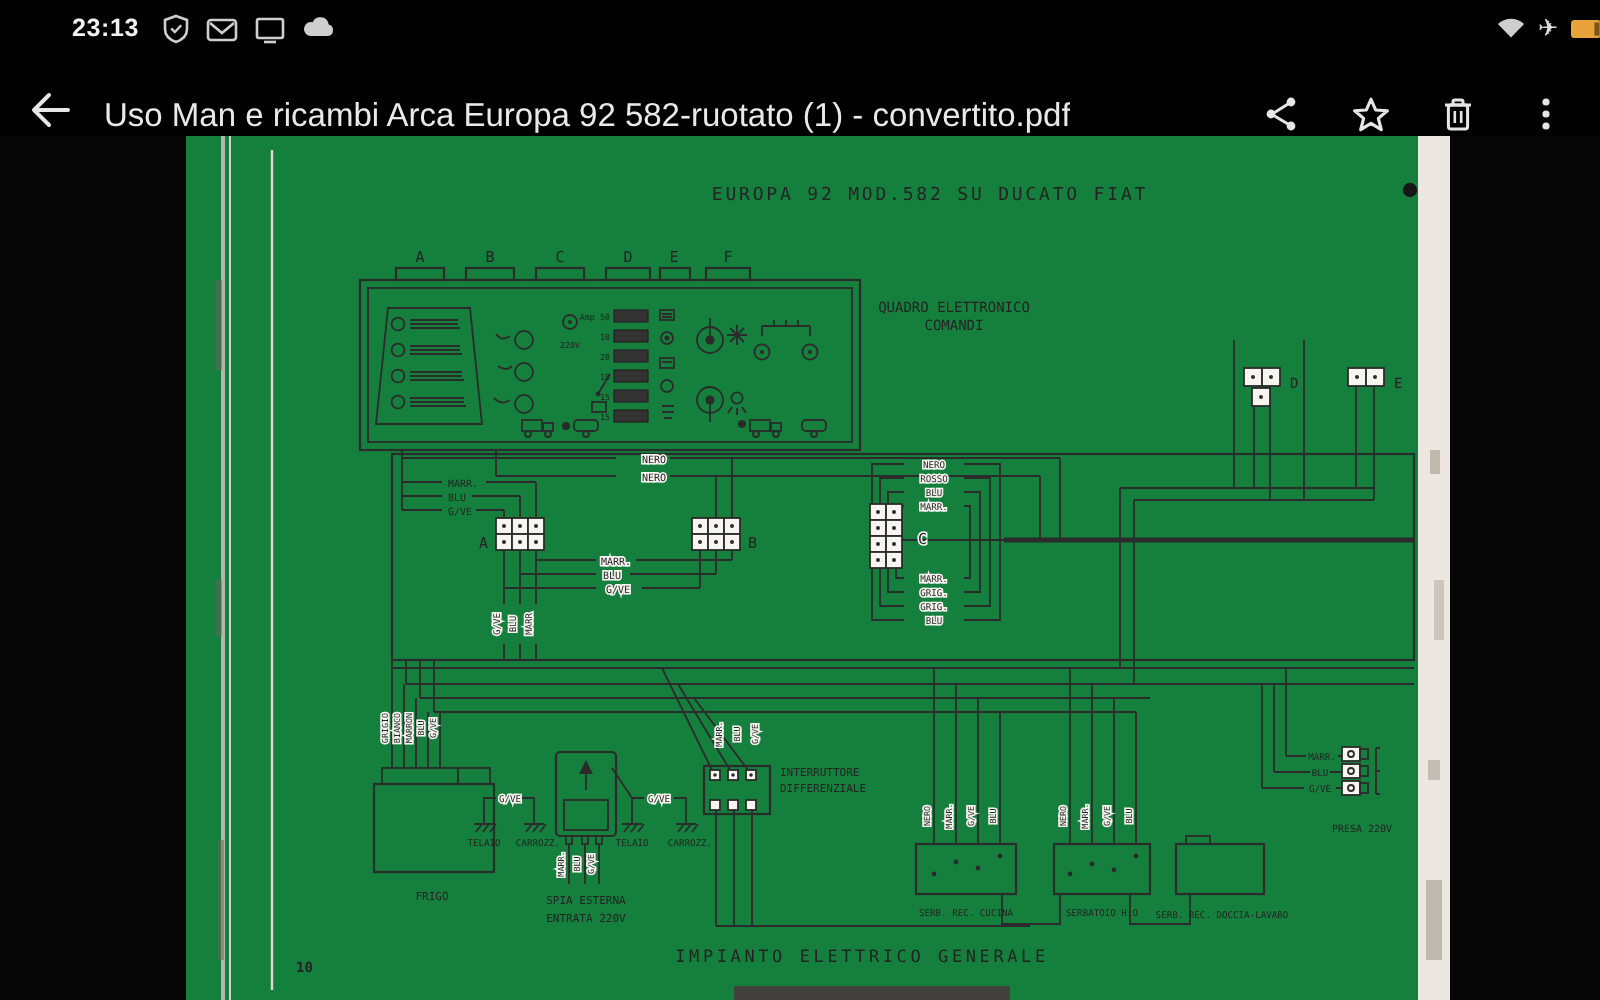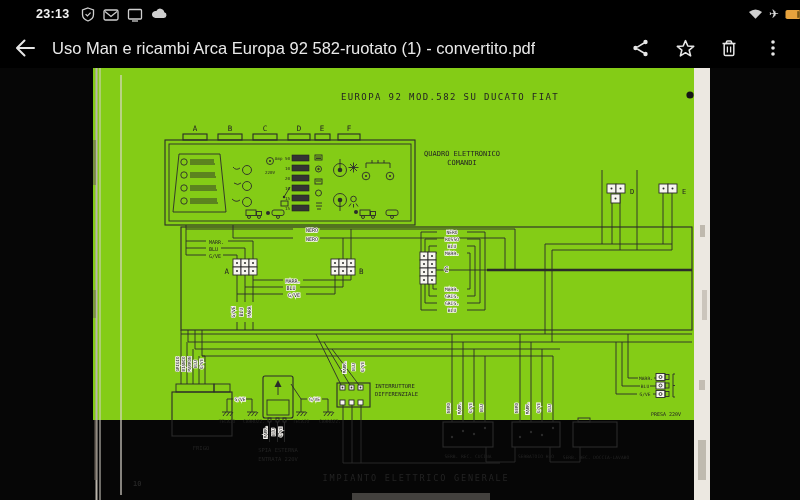--- a/index.html
+++ b/index.html
@@ -7,28 +7,28 @@
           font-family:"Liberation Sans",sans-serif;}
   
   .statusbar{position:absolute;left:0;top:0;width:800px;height:28px;background:#000;
              display:flex;align-items:center;color:#ddd;padding-left:16px;}
   .sb-time{font-size:12.5px;font-weight:700;letter-spacing:.3px;margin-left:20px;color:#f2f2f2;}
   .sb-left{display:flex;align-items:center;gap:8px;margin-left:12px;}
   .sb-right{margin-left:auto;display:flex;align-items:center;gap:6px;margin-right:12px;}
   .sb-right .plane{font-size:12px;color:#ddd;transform:rotate(0deg);}
   
   .toolbar{position:absolute;left:0;top:28px;width:800px;height:40px;background:#000;
-           display:flex;align-items:center;}
+           display:flex;align-items:flex-end;}
   .tb-back{margin-left:12px;width:26px;height:26px;display:flex;align-items:center;justify-content:center;cursor:pointer;}
   .tb-title{color:#e9e9e9;font-size:16.5px;margin-left:14px;white-space:nowrap;overflow:hidden;}
   .tb-icons{margin-left:auto;display:flex;align-items:center;gap:22px;margin-right:16px;}
   .tb-btn{width:22px;height:22px;display:flex;align-items:center;justify-content:center;cursor:pointer;}
   
   .content{position:absolute;left:0;top:68px;width:800px;height:432px;background:#060606;}
-  .page{position:absolute;left:93px;top:0;width:617px;height:352px;background:#84cc16;}
+  .page{position:absolute;left:93px;top:0;width:617px;height:432px;background:#15803d;padding-left:15px;}
   svg text{font-family:"DejaVu Sans Mono","Liberation Mono",monospace;fill:#232323;}
   .w{stroke:#2b2b2b;stroke-width:0.9;fill:none;}
   .wt{stroke:#2b2b2b;stroke-width:2.4;fill:none;}
   .bx{stroke:#2b2b2b;stroke-width:1.1;fill:none;}
   .cell{stroke:#2b2b2b;stroke-width:0.9;fill:#f7f5f0;}
   .dot{fill:#2b2b2b;}
   .hl{paint-order:stroke;stroke:#f7f5f0;stroke-width:1.6px;}
   .t4{font-size:4.2px;}.t45{font-size:4.6px;}.t5{font-size:5px;}.t55{font-size:5.5px;}
   .t7{font-size:7px;}.t75{font-size:7.5px;}.t85{font-size:8.5px;letter-spacing:1.8px;}
   .t9{font-size:9px;letter-spacing:1.4px;}

